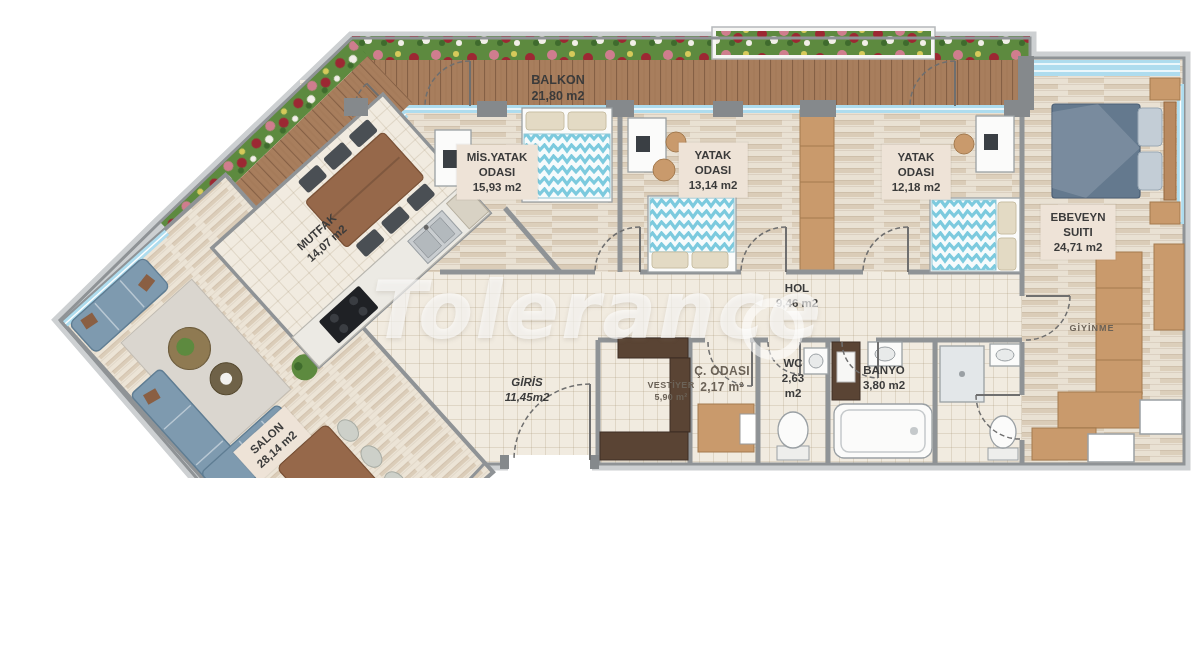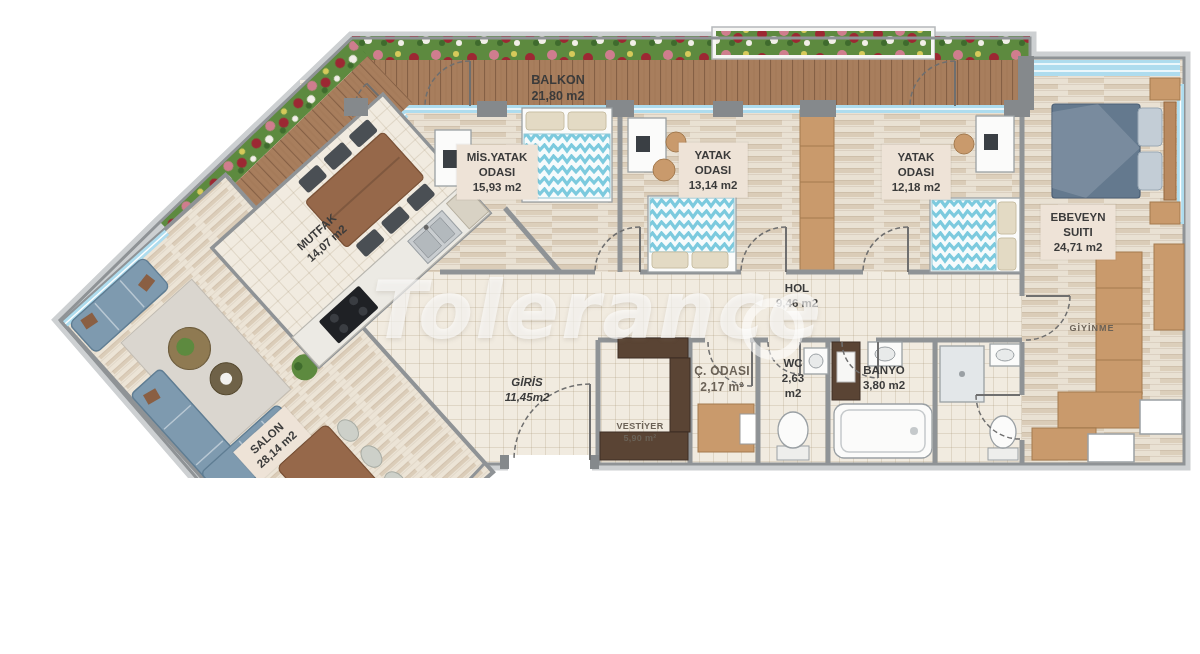--- a/index.html
+++ b/index.html
@@ -381,21 +381,21 @@
 <div class="rlabel" style="left:797px;top:296px;text-align:center;">
   <div>HOL</div>
   <div class="sub">9,46 m2</div>
 </div>
 
 <div class="rlabel" style="left:527px;top:390px;font-style:italic;">
   <div>GİRİS</div>
   <div class="sub">11,45m2</div>
 </div>
 
-<div class="rlabel muted" style="left:640px;top:392px;margin-top:41px;">
+<div class="rlabel muted" style="left:671px;top:392px;">
   <div>VESTİYER</div>
   <div class="sub">5,90 m²</div>
 </div>
 
 <div class="rlabel muted" style="left:722px;top:380px;font-size:12px;">
   <div>Ç. ODASI</div>
   <div class="sub">2,17 m²</div>
 </div>
 
 <div class="rlabel" style="left:793px;top:378px;">

